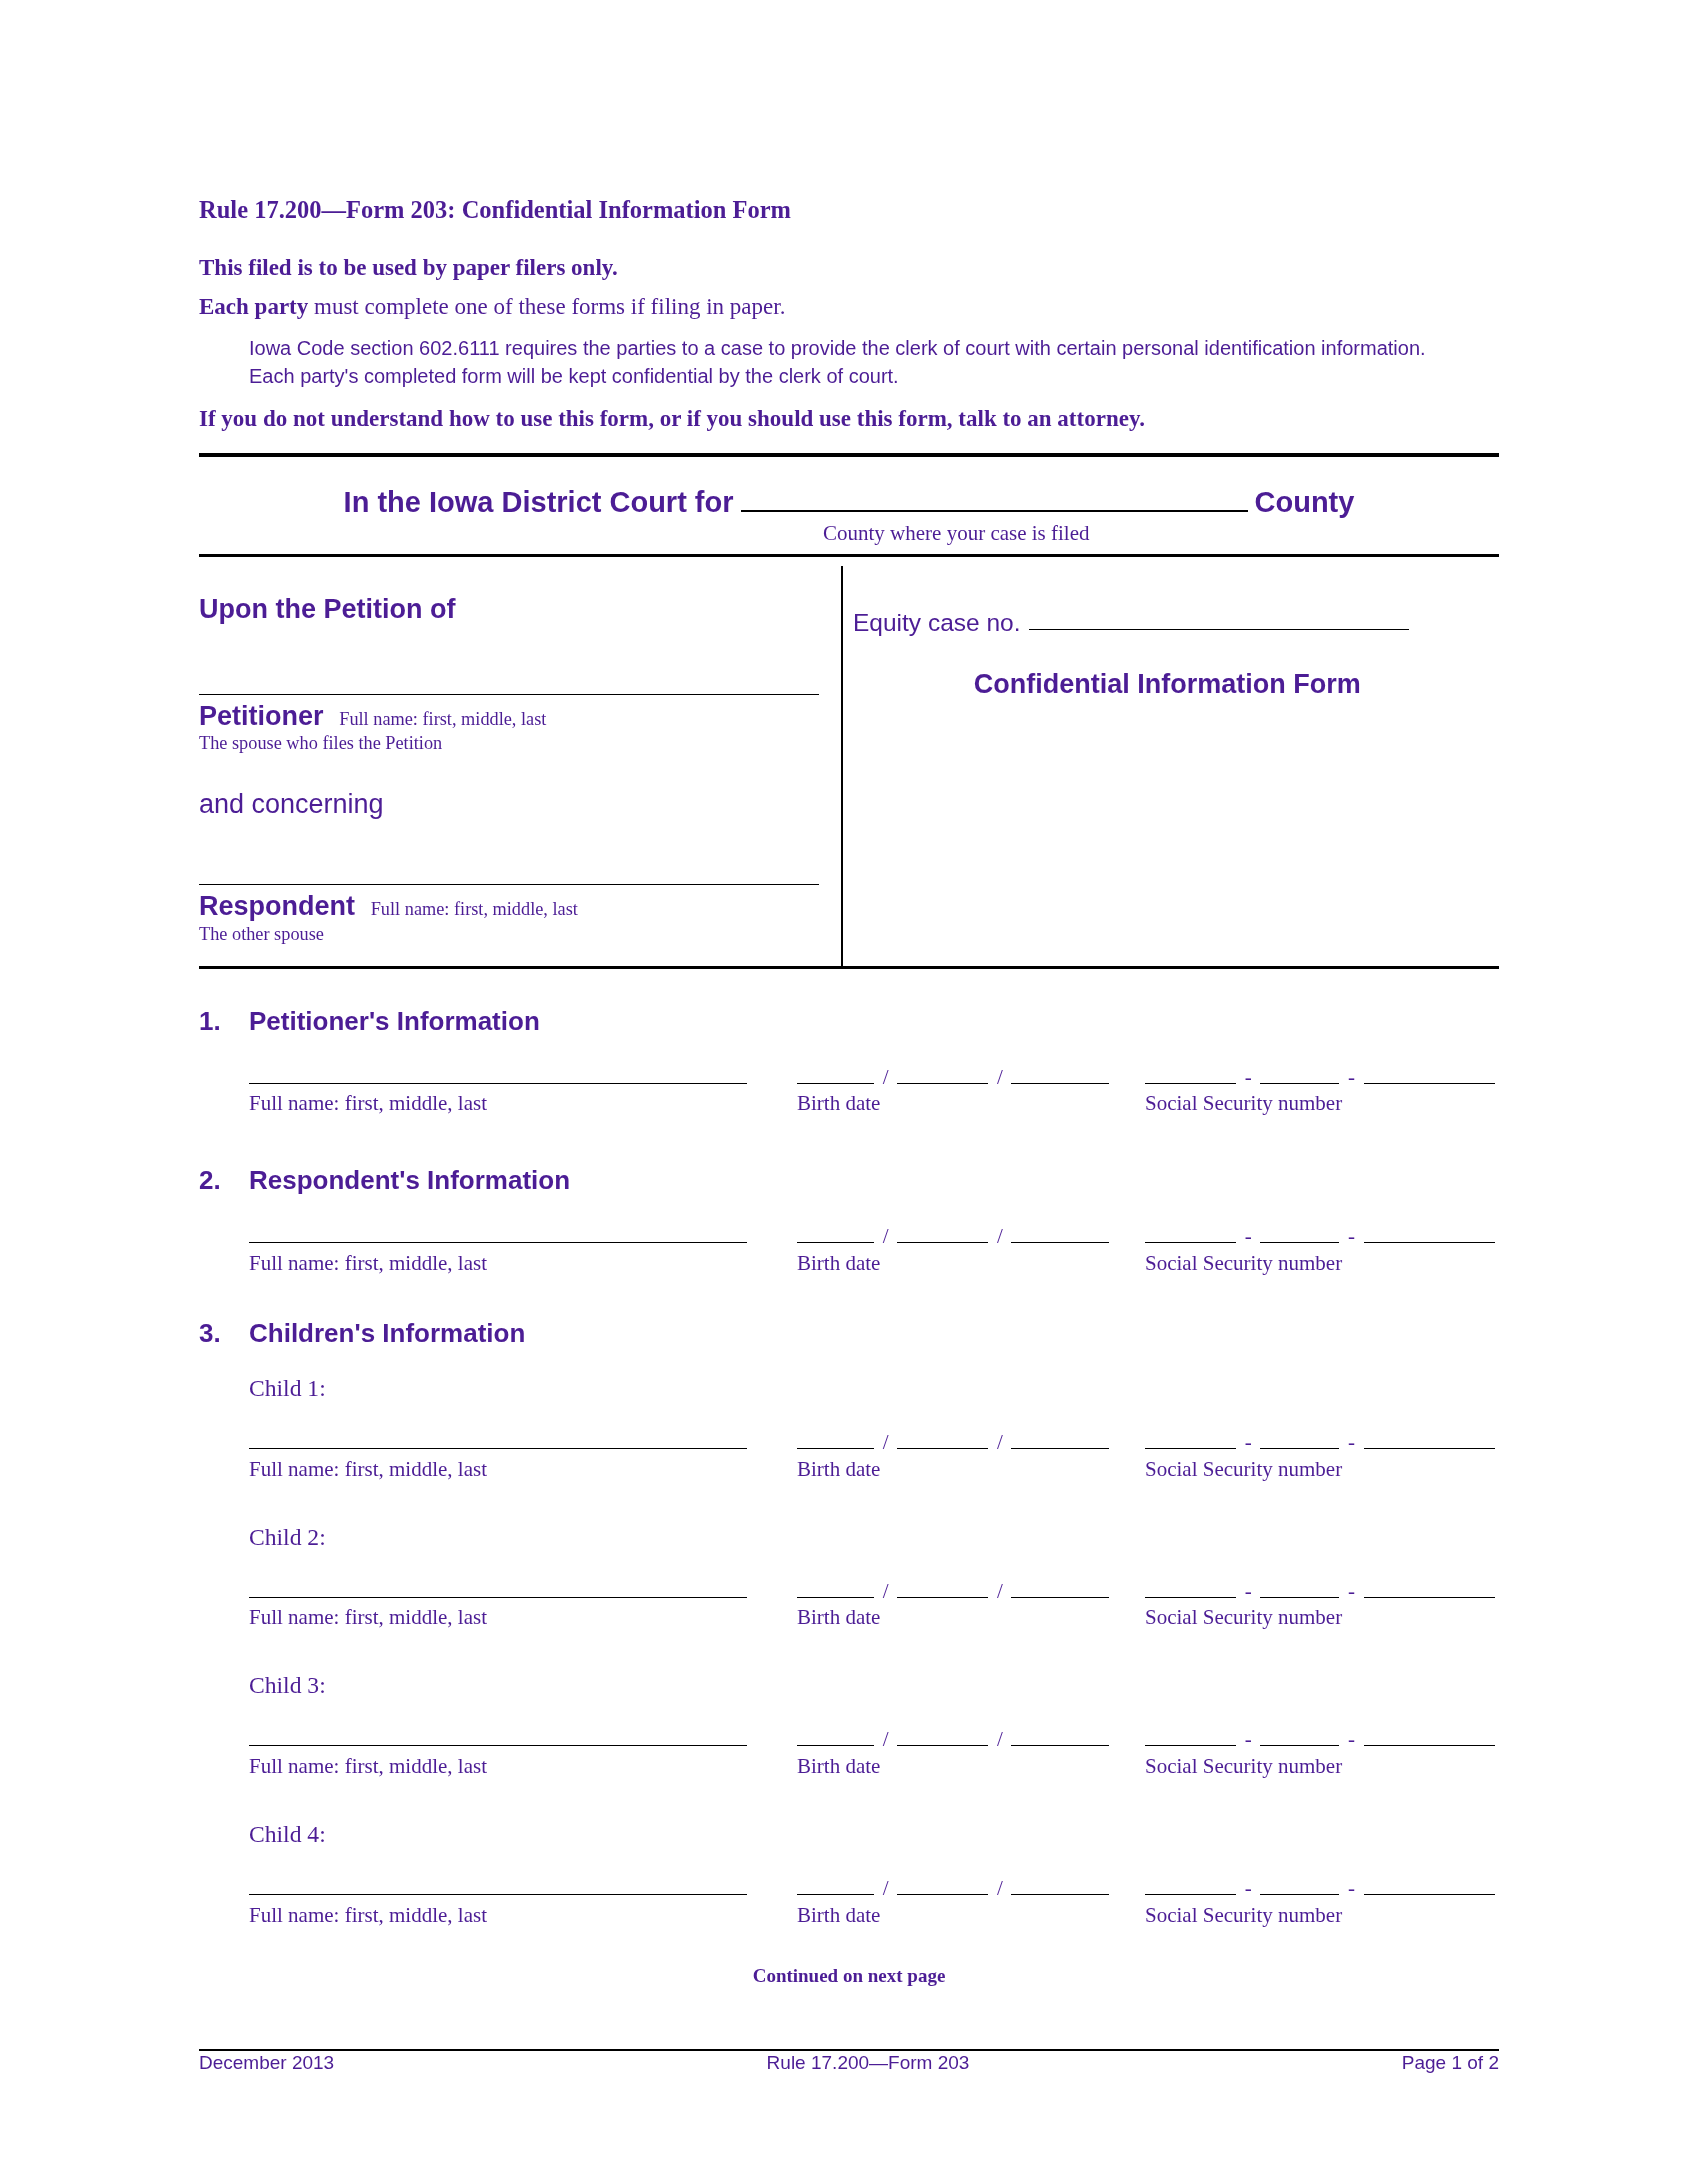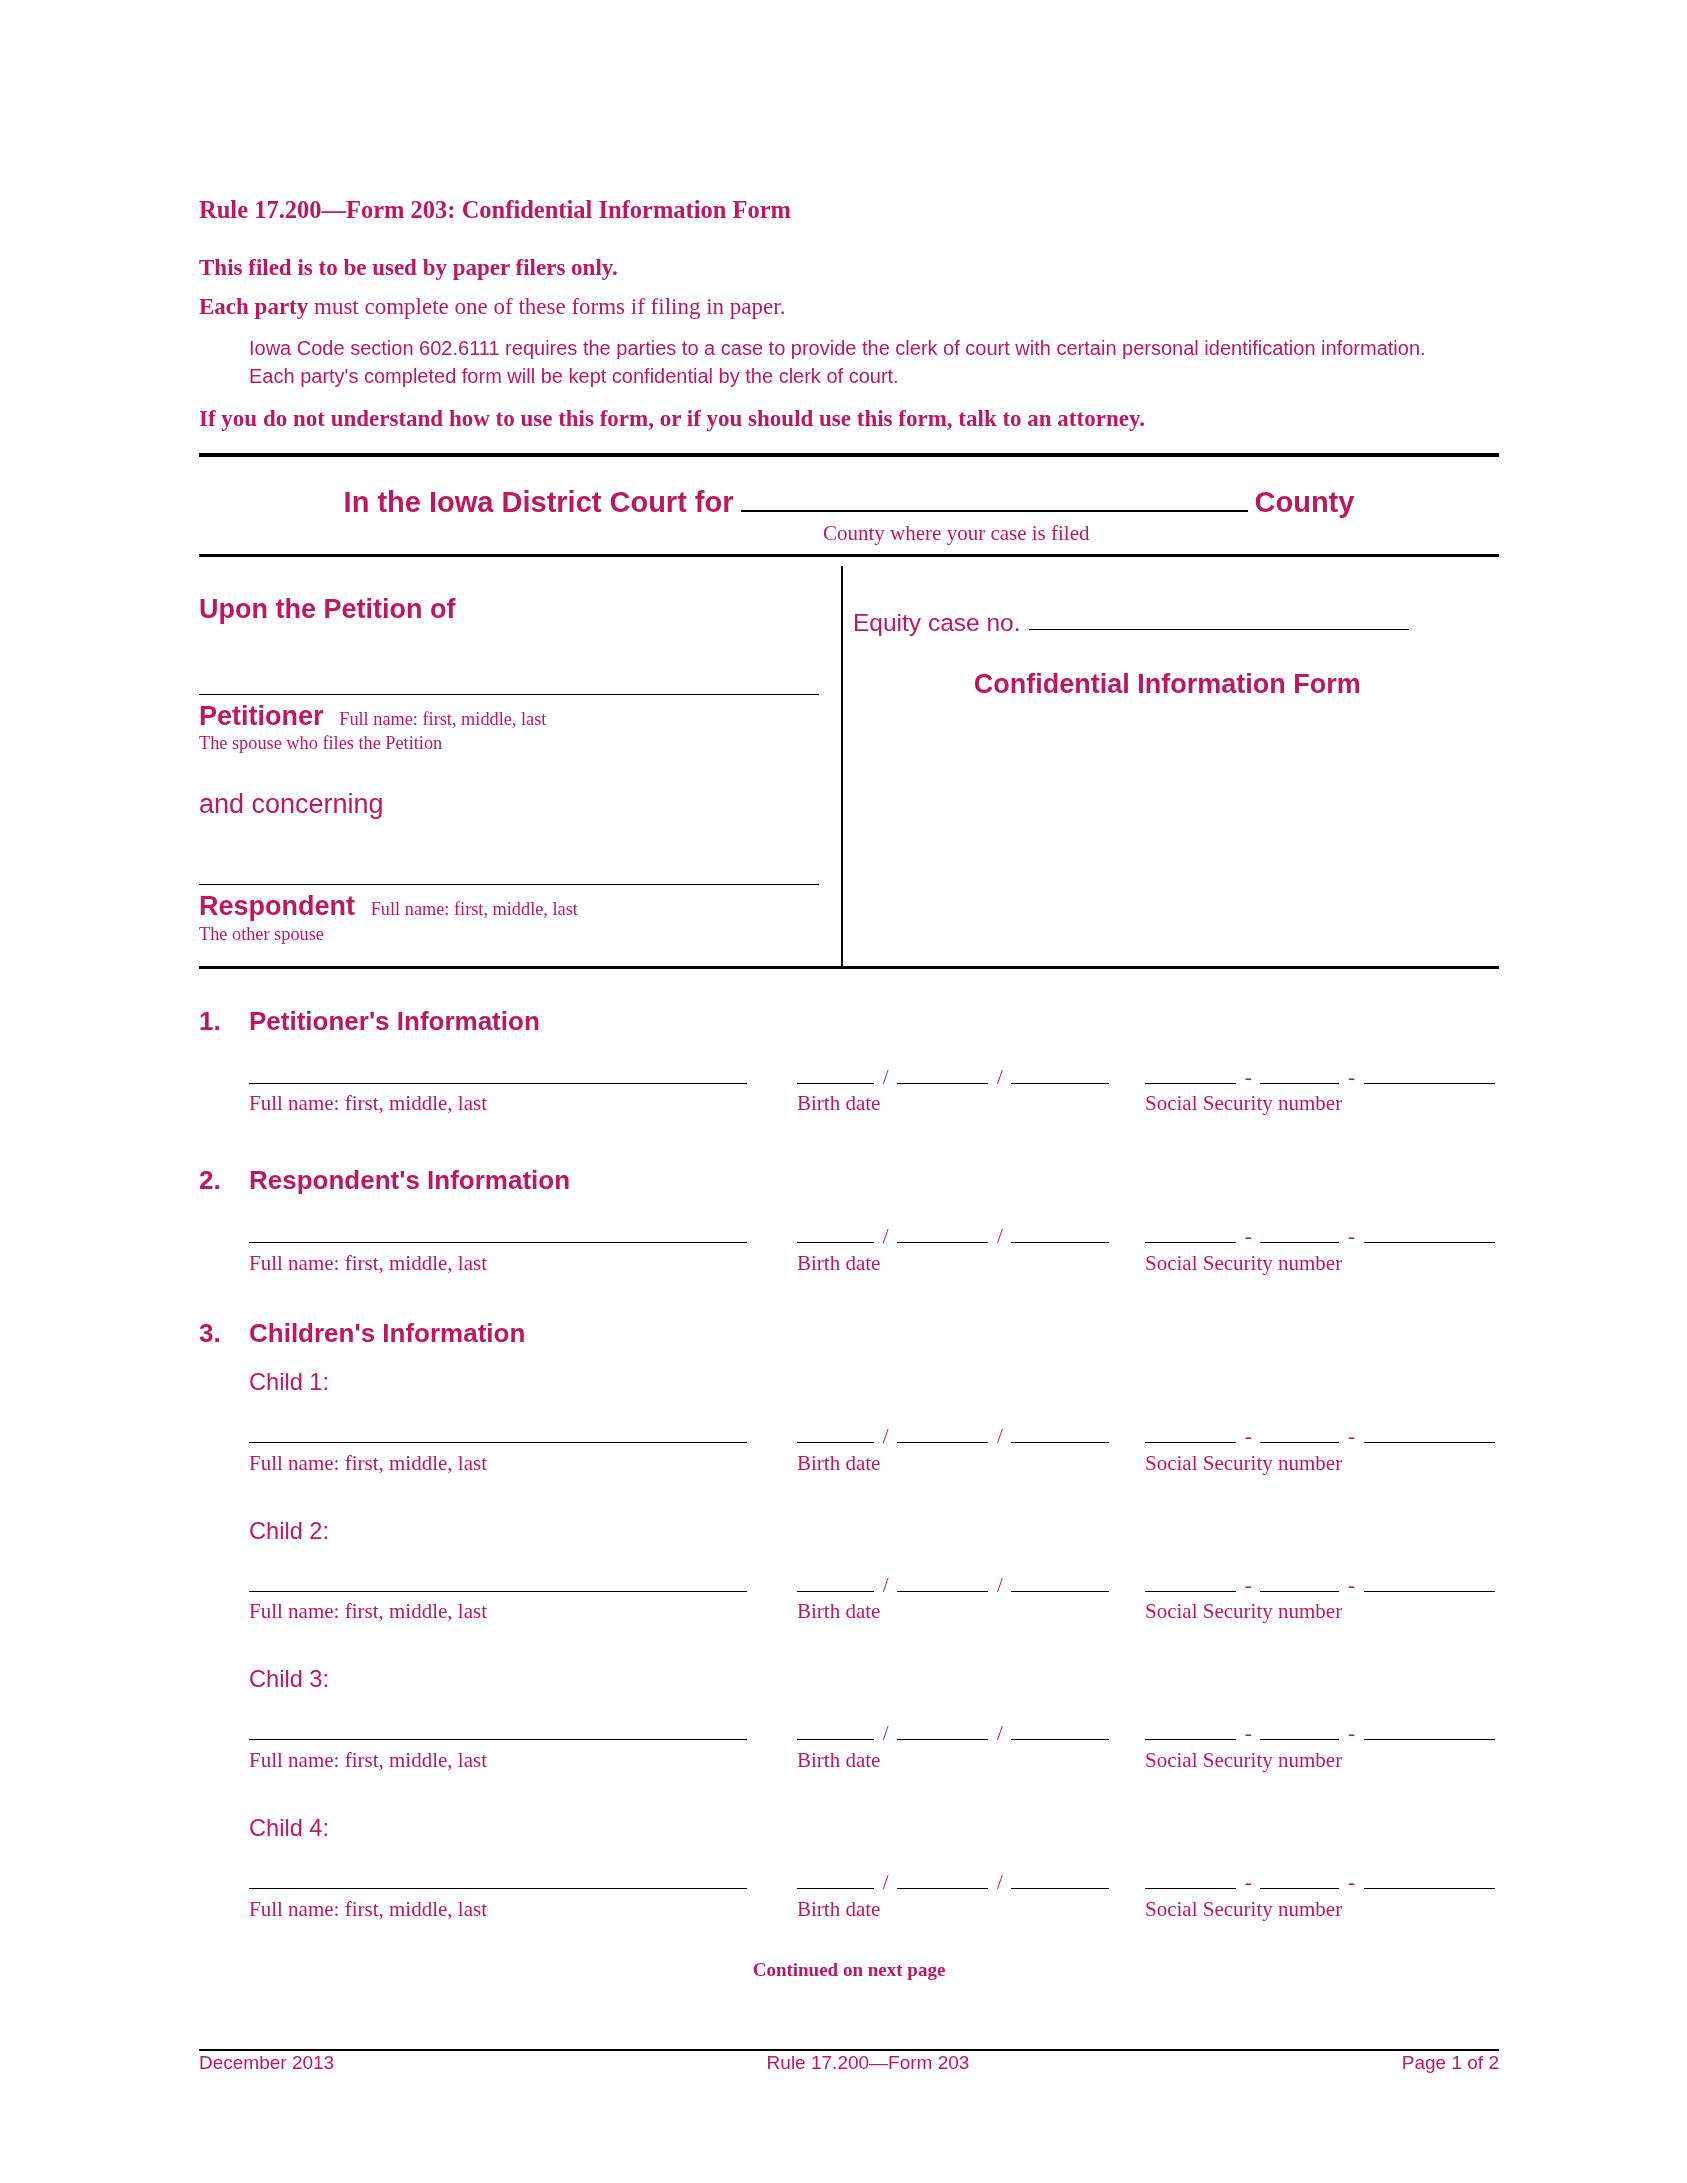--- a/index.html
+++ b/index.html
@@ -2,21 +2,21 @@
 <html style="font-size:14px"><head>
 <meta charset="utf-8">
 <style>
   * { box-sizing: border-box; }
   html, body { margin: 0; padding: 0; background: #ffffff; }
   .page {
     position: relative;
     width: 1653px;
     height: 2184px;
     background: #ffffff;
-    color: #be185d;
+    color: #4c1d95;
     font-family: "Liberation Serif", serif;
     overflow: hidden;
   }
   .content { position: absolute; left: 199px; top: 0; width: 1300px; }
   .sans { font-family: "Liberation Sans", sans-serif; }
   .serif { font-family: "Liberation Serif", serif; }
   .b { font-weight: bold; }
 
   .doc-title { margin: 0; padding-top: 196px; font-size: 24.5px; font-weight: bold; }
   .line-paper { margin: 31px 0 0 0; font-size: 23px; font-weight: bold; }
@@ -50,21 +50,21 @@
   .equity-line { margin-top: 40px; font-size: 24.5px; white-space: nowrap; }
   .equity-blank { width: 380px; margin-left: 8.7px; }
   .cif-title { margin-top: 33px; font-size: 27px; font-weight: bold; text-align: center; padding-right: 17.5px; }
 
   .section-heading { display: flex; margin-top: 38px; font-size: 26px; font-weight: bold; font-family: "Liberation Sans", sans-serif; }
   .sec-1 { margin-top: 37px; }
   .sec-2 { margin-top: 49px; }
   .sec-3 { margin-top: 42px; }
   .sec-num { width: 50px; }
 
-  .child-label { margin: 20px 0 0 50px; font-size: 23.6px; font-family: Liberation Sans, sans-serif; }
+  .child-label { margin: 26px 0 0 50px; font-size: 23.6px; font-family: Liberation Serif, serif; }
   .child-gap { margin-top: 42px; }
 
   .info-row, .label-row { display: flex; margin-left: 50px; font-size: 21px; }
   .info-row { margin-top: 26px; }
   .label-row { margin-top: 1.7px; }
   .col-name { width: 548px; }
   .col-birth { width: 348px; white-space: nowrap; }
   .col-ssn { width: 353px; white-space: nowrap; }
   .name-blank { width: 498px; }
   .bd1 { width: 77px; } .bd2 { width: 91px; } .bd3 { width: 98px; }

